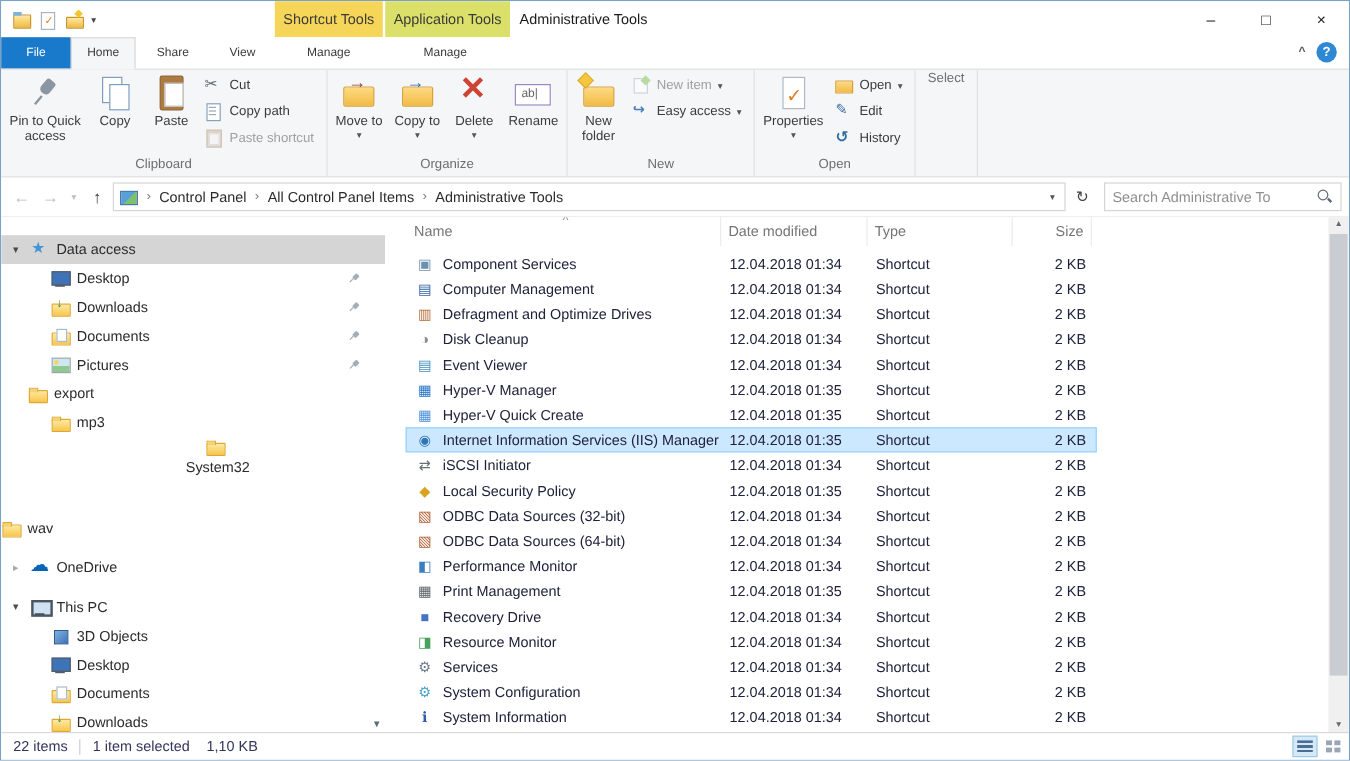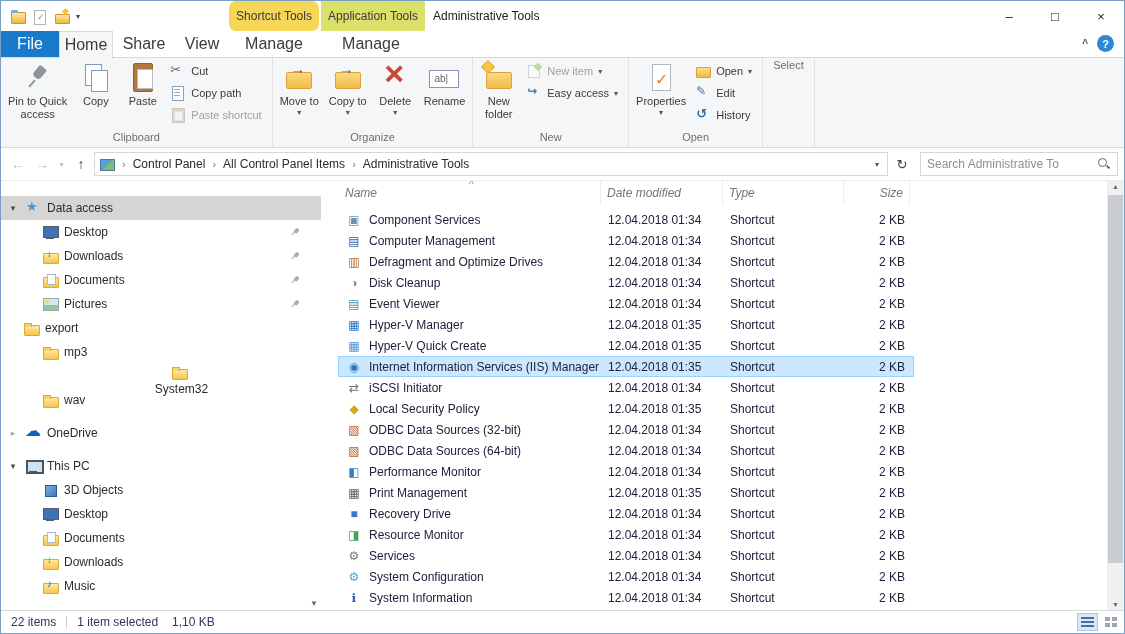--- a/index.html
+++ b/index.html
@@ -15,30 +15,30 @@
   .qi-explorer::before { content:""; position:absolute; left:1px; top:3px; width:13px; height:10px;
     background:linear-gradient(180deg,#ffe9a2,#f0b93f); border:1px solid #c8962d; border-radius:1px; }
   .qi-explorer::after { content:""; position:absolute; left:1px; top:1px; width:7px; height:3px; background:#7ab3e0; }
   .qi-props::before { content:""; position:absolute; left:2px; top:1px; width:10px; height:13px; background:#fff; border:1px solid #aab4bd; }
   .qi-props::after { content:"✓"; position:absolute; left:5px; top:3px; font-size:9px; font-weight:bold; color:#e07c1f; }
   .qi-newf::before { content:""; position:absolute; left:1px; top:5px; width:13px; height:8px;
     background:linear-gradient(180deg,#ffe9a2,#f0b93f); border:1px solid #c8962d; border-radius:1px; }
   .qi-newf::after { content:""; position:absolute; left:9px; top:0; width:5px; height:5px; background:#f3c52f; transform:rotate(45deg); }
   .qat-chev { font-size:8px; color:#444; }
   .ctx { position:absolute; top:0; height:30px; display:flex; align-items:center; justify-content:center; font-size:12px; color:#3a3a3a; }
-  .ctx0 { left:228px; width:90px;border-radius:7px; }
+  .ctx0 { left:228px; width:90px; }
   .ctx1 { left:320px; width:104px; }
   .wtitle { position:absolute; left:432px; font-size:12px; color:#1a1a1a; }
   .wcontrols { margin-left:auto; display:flex; height:100%; }
   .wbtn { width:46px; height:100%; display:flex; align-items:center; justify-content:center; font-size:13px; color:#1a1a1a; }
 
   
   .tabrow { flex:0 0 26px; display:flex; background:#fff; position:relative; }
   .tabstrip { display:flex; height:100%; }
-  .tab { height:100%; display:flex; align-items:center; justify-content:center; font-size:16px; color:#3b3b3b; }
+  .tab { height:100%; display:flex; align-items:center; justify-content:center; font-size:10px; color:#3b3b3b; }
   .tab-file { background:#1979ca; color:#fff; }
   .tab.selected { background:#f5f6f7; border:1px solid #d9d9d9; border-bottom:none; position:relative; z-index:2; }
   .tab.selected::after { content:""; position:absolute; left:0; right:0; bottom:-1px; height:1px; background:#f5f6f7; }
   .collapse { position:absolute; right:36px; top:7px; font-size:10px; font-weight:bold; color:#555; }
   .help { position:absolute; right:10px; top:4px; width:17px; height:17px; border-radius:50%; background:#2f88d4; color:#fff;
     display:flex; align-items:center; justify-content:center; font-size:11px; font-weight:bold; }
 
   
   .ribbon { flex:0 0 91px; background:#f5f6f7; border-top:1px solid #d9d9d9; border-bottom:1px solid #d9d9d9; display:flex; }
   .rgroups { display:flex; width:100%; }
@@ -138,21 +138,21 @@
   .si-cloud::before { content:"☁"; position:absolute; left:0; top:-4px; font-size:16px; color:#0864b8; }
   .si-pc::before { content:""; position:absolute; left:1px; top:2px; width:14px; height:10px; background:#cfe2f3; border:2px solid #4a5560; }
   .si-pc::after { content:""; position:absolute; left:4px; top:13px; width:8px; height:2px; background:#4a5560; }
   .si-cube::before { content:""; position:absolute; left:3px; top:3px; width:10px; height:10px; background:linear-gradient(135deg,#7db3e0,#3f73b8); border:1px solid #2e5a94; }
   .si-cpanel::before { content:""; position:absolute; left:1px; top:3px; width:13px; height:10px; background:linear-gradient(135deg,#5aa0d8 50%,#7ec06e 50%); border:1px solid #4a7ba6; }
 
   
   .filelist { flex:1; position:relative; overflow:hidden; background:#fff; }
   .sortcaret { position:absolute; left:148px; top:-2px; font-size:10px; color:#888; }
   .lheader { display:flex; height:24px; align-items:center; margin-left:17px; font-size:12px; color:#757575; }
-  .hc { height:100%; display:flex; align-items:center; border-right:1px solid #ececec;font-style:italic; }
+  .hc { height:100%; display:flex; align-items:center; border-right:1px solid #ececec; }
   .hc-name { width:263px; padding-left:7px; }
   .hc-date { width:122px; padding-left:6px; }
   .hc-type { width:121px; padding-left:6px; }
   .hc-size { width:66px; justify-content:flex-end; padding-right:6px; }
   .frows { margin-top:4px; }
   .frow { display:flex; align-items:center; height:21px; margin-left:17px; width:576px; border:1px solid transparent; color:#21213c; }
   .frow.selected { background:#cce8ff; border-color:#99d1ff; }
   .fcell { white-space:nowrap; overflow:hidden; }
   .fcell-name { width:263px; display:flex; align-items:center; padding-left:7px; }
   .fcell-date { width:122px; padding-left:6px; }
@@ -397,21 +397,21 @@
             <span class="slabel2">export</span>
           </div>
           <div class="side-item" style="padding-left: 41px;">
             <span class="si si-folder"></span>
             <span class="slabel2">mp3</span>
           </div>
           <div class="side-item" style="padding-left: 41px; flex-direction: column;">
             <span class="si si-folder"></span>
             <span class="slabel2">System32</span>
           </div>
-          <div class="side-item" style="padding-left: 41px;">
+          <div class="side-item" style=" margin-top: 40px;">
             <span class="si si-folder"></span>
             <span class="slabel2">wav</span>
           </div>
           <div class="side-gap"></div>
           <div class="side-item" style="padding-left: 24px;">
             <span class="chev collapsed" style="left: 6px;">▸</span>
             <span class="si si-cloud"></span>
             <span class="slabel2">OneDrive</span>
           </div>
           <div class="side-gap"></div>

